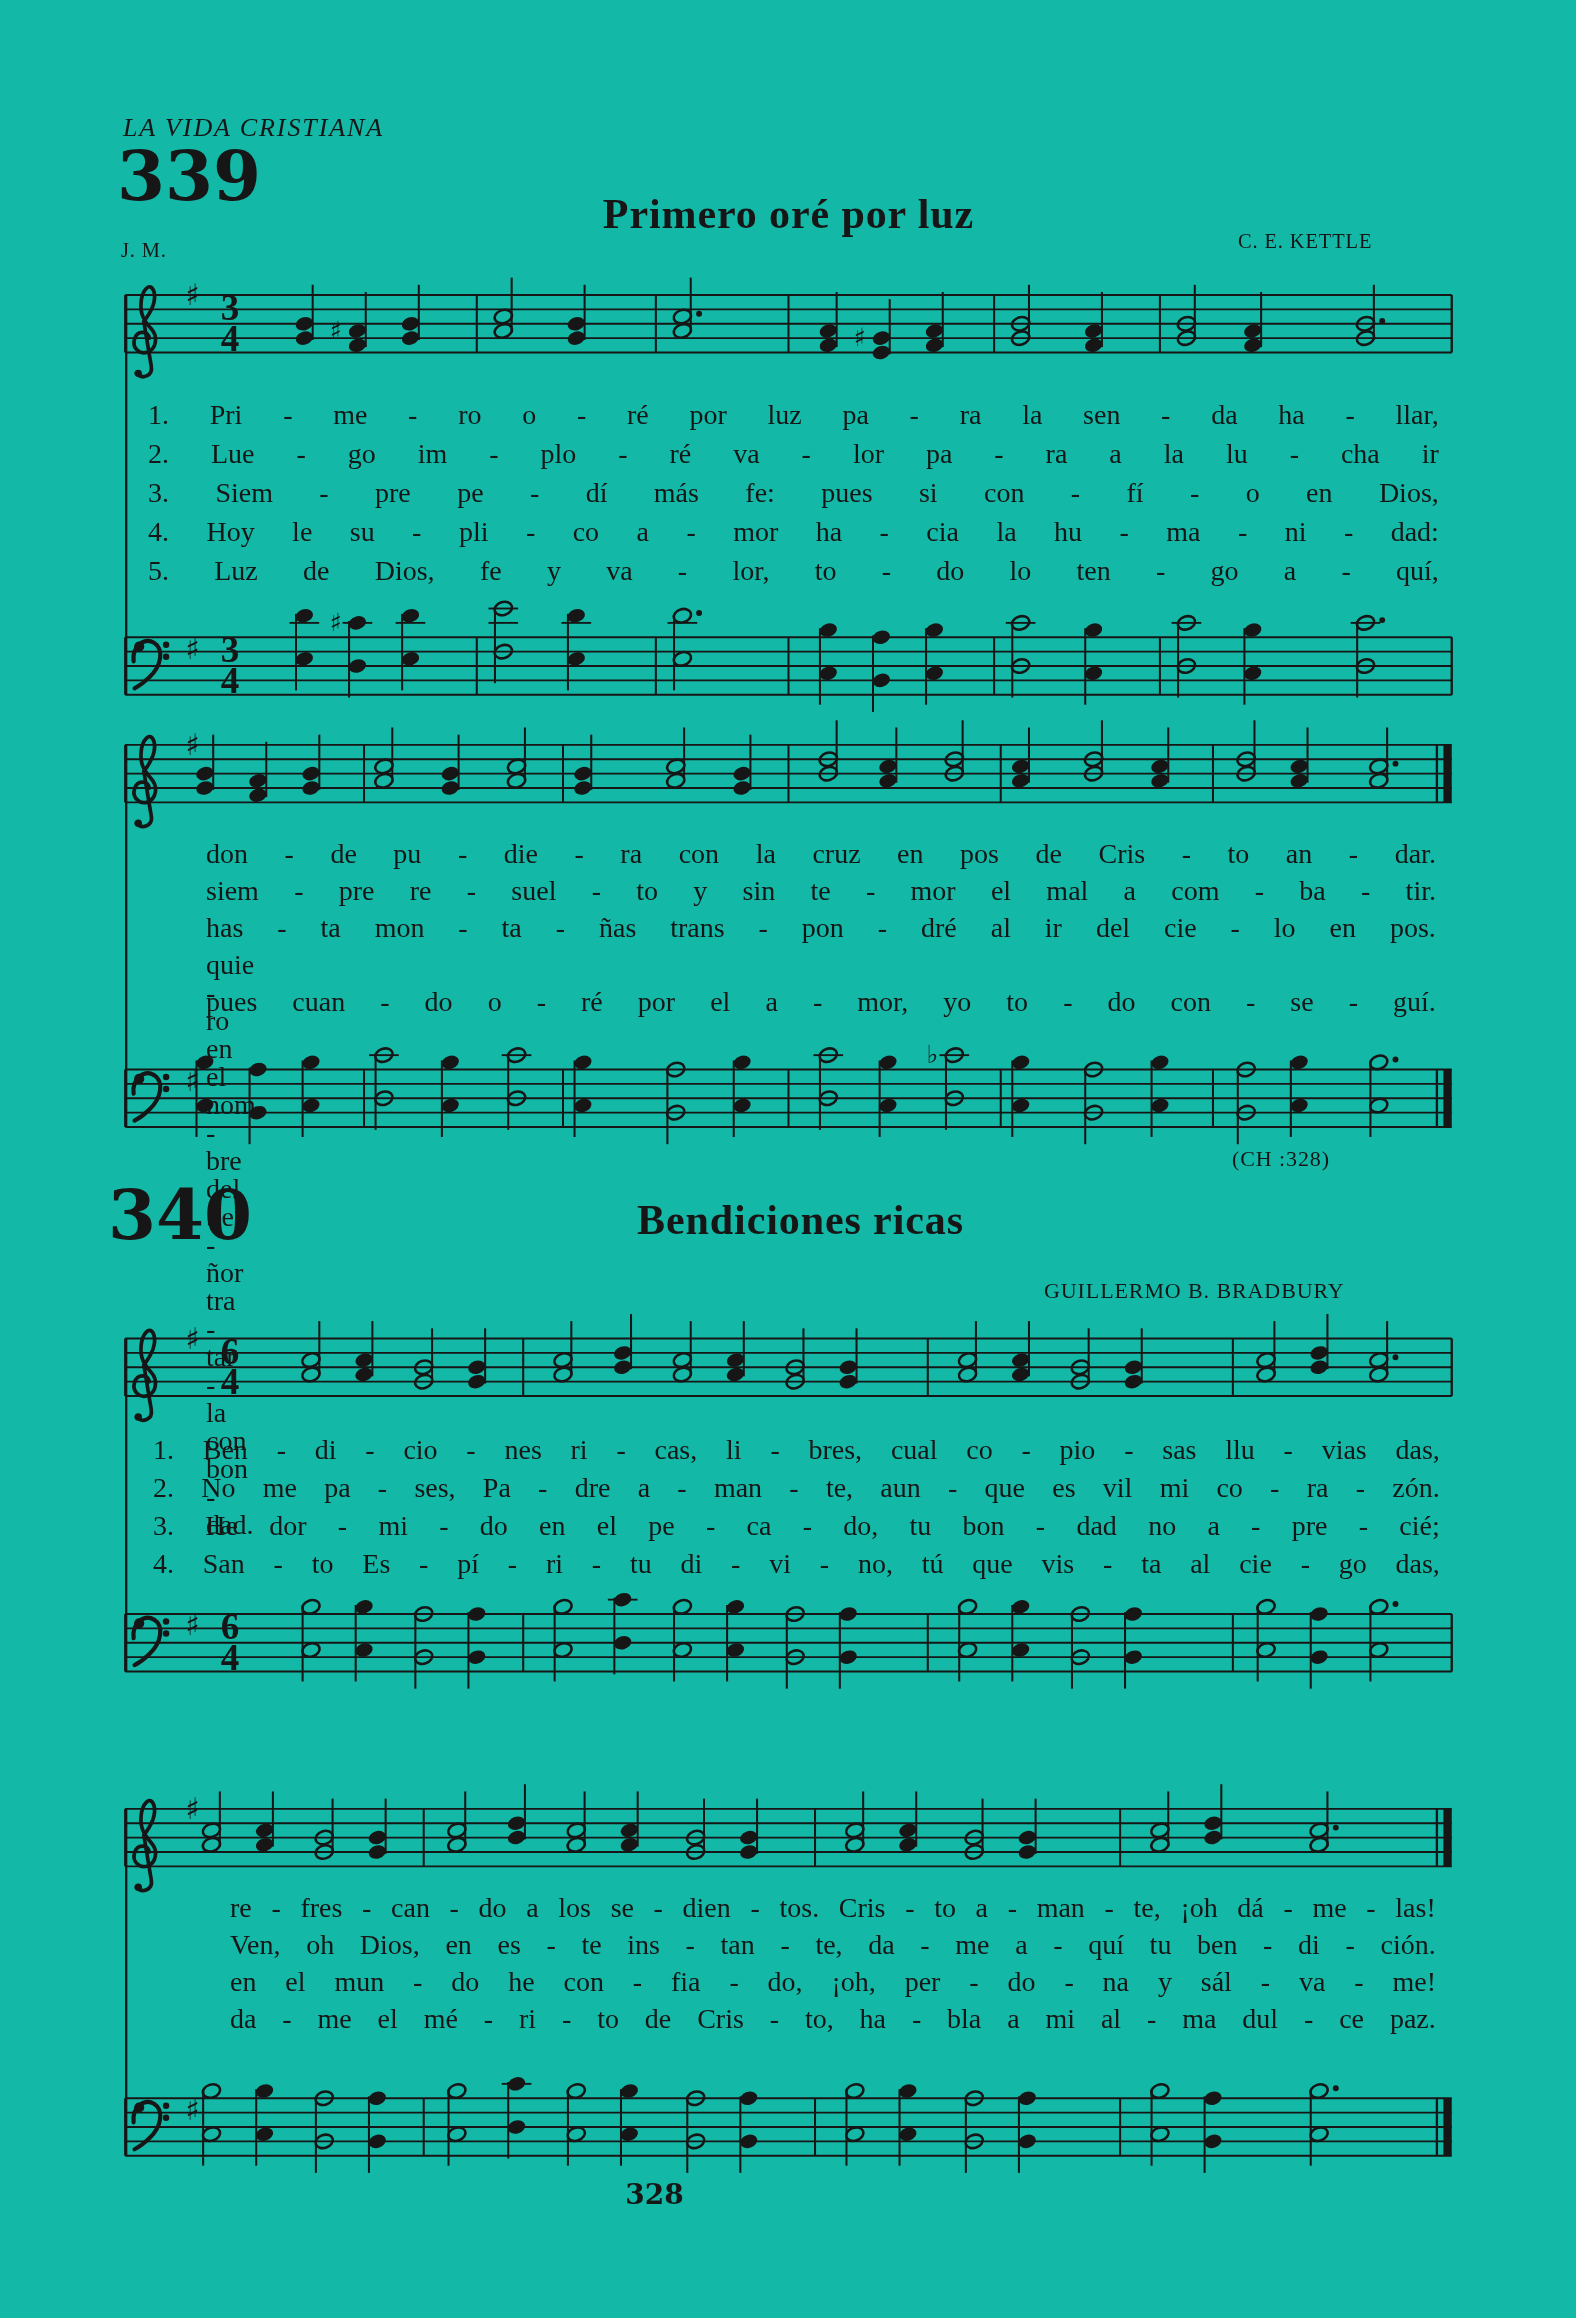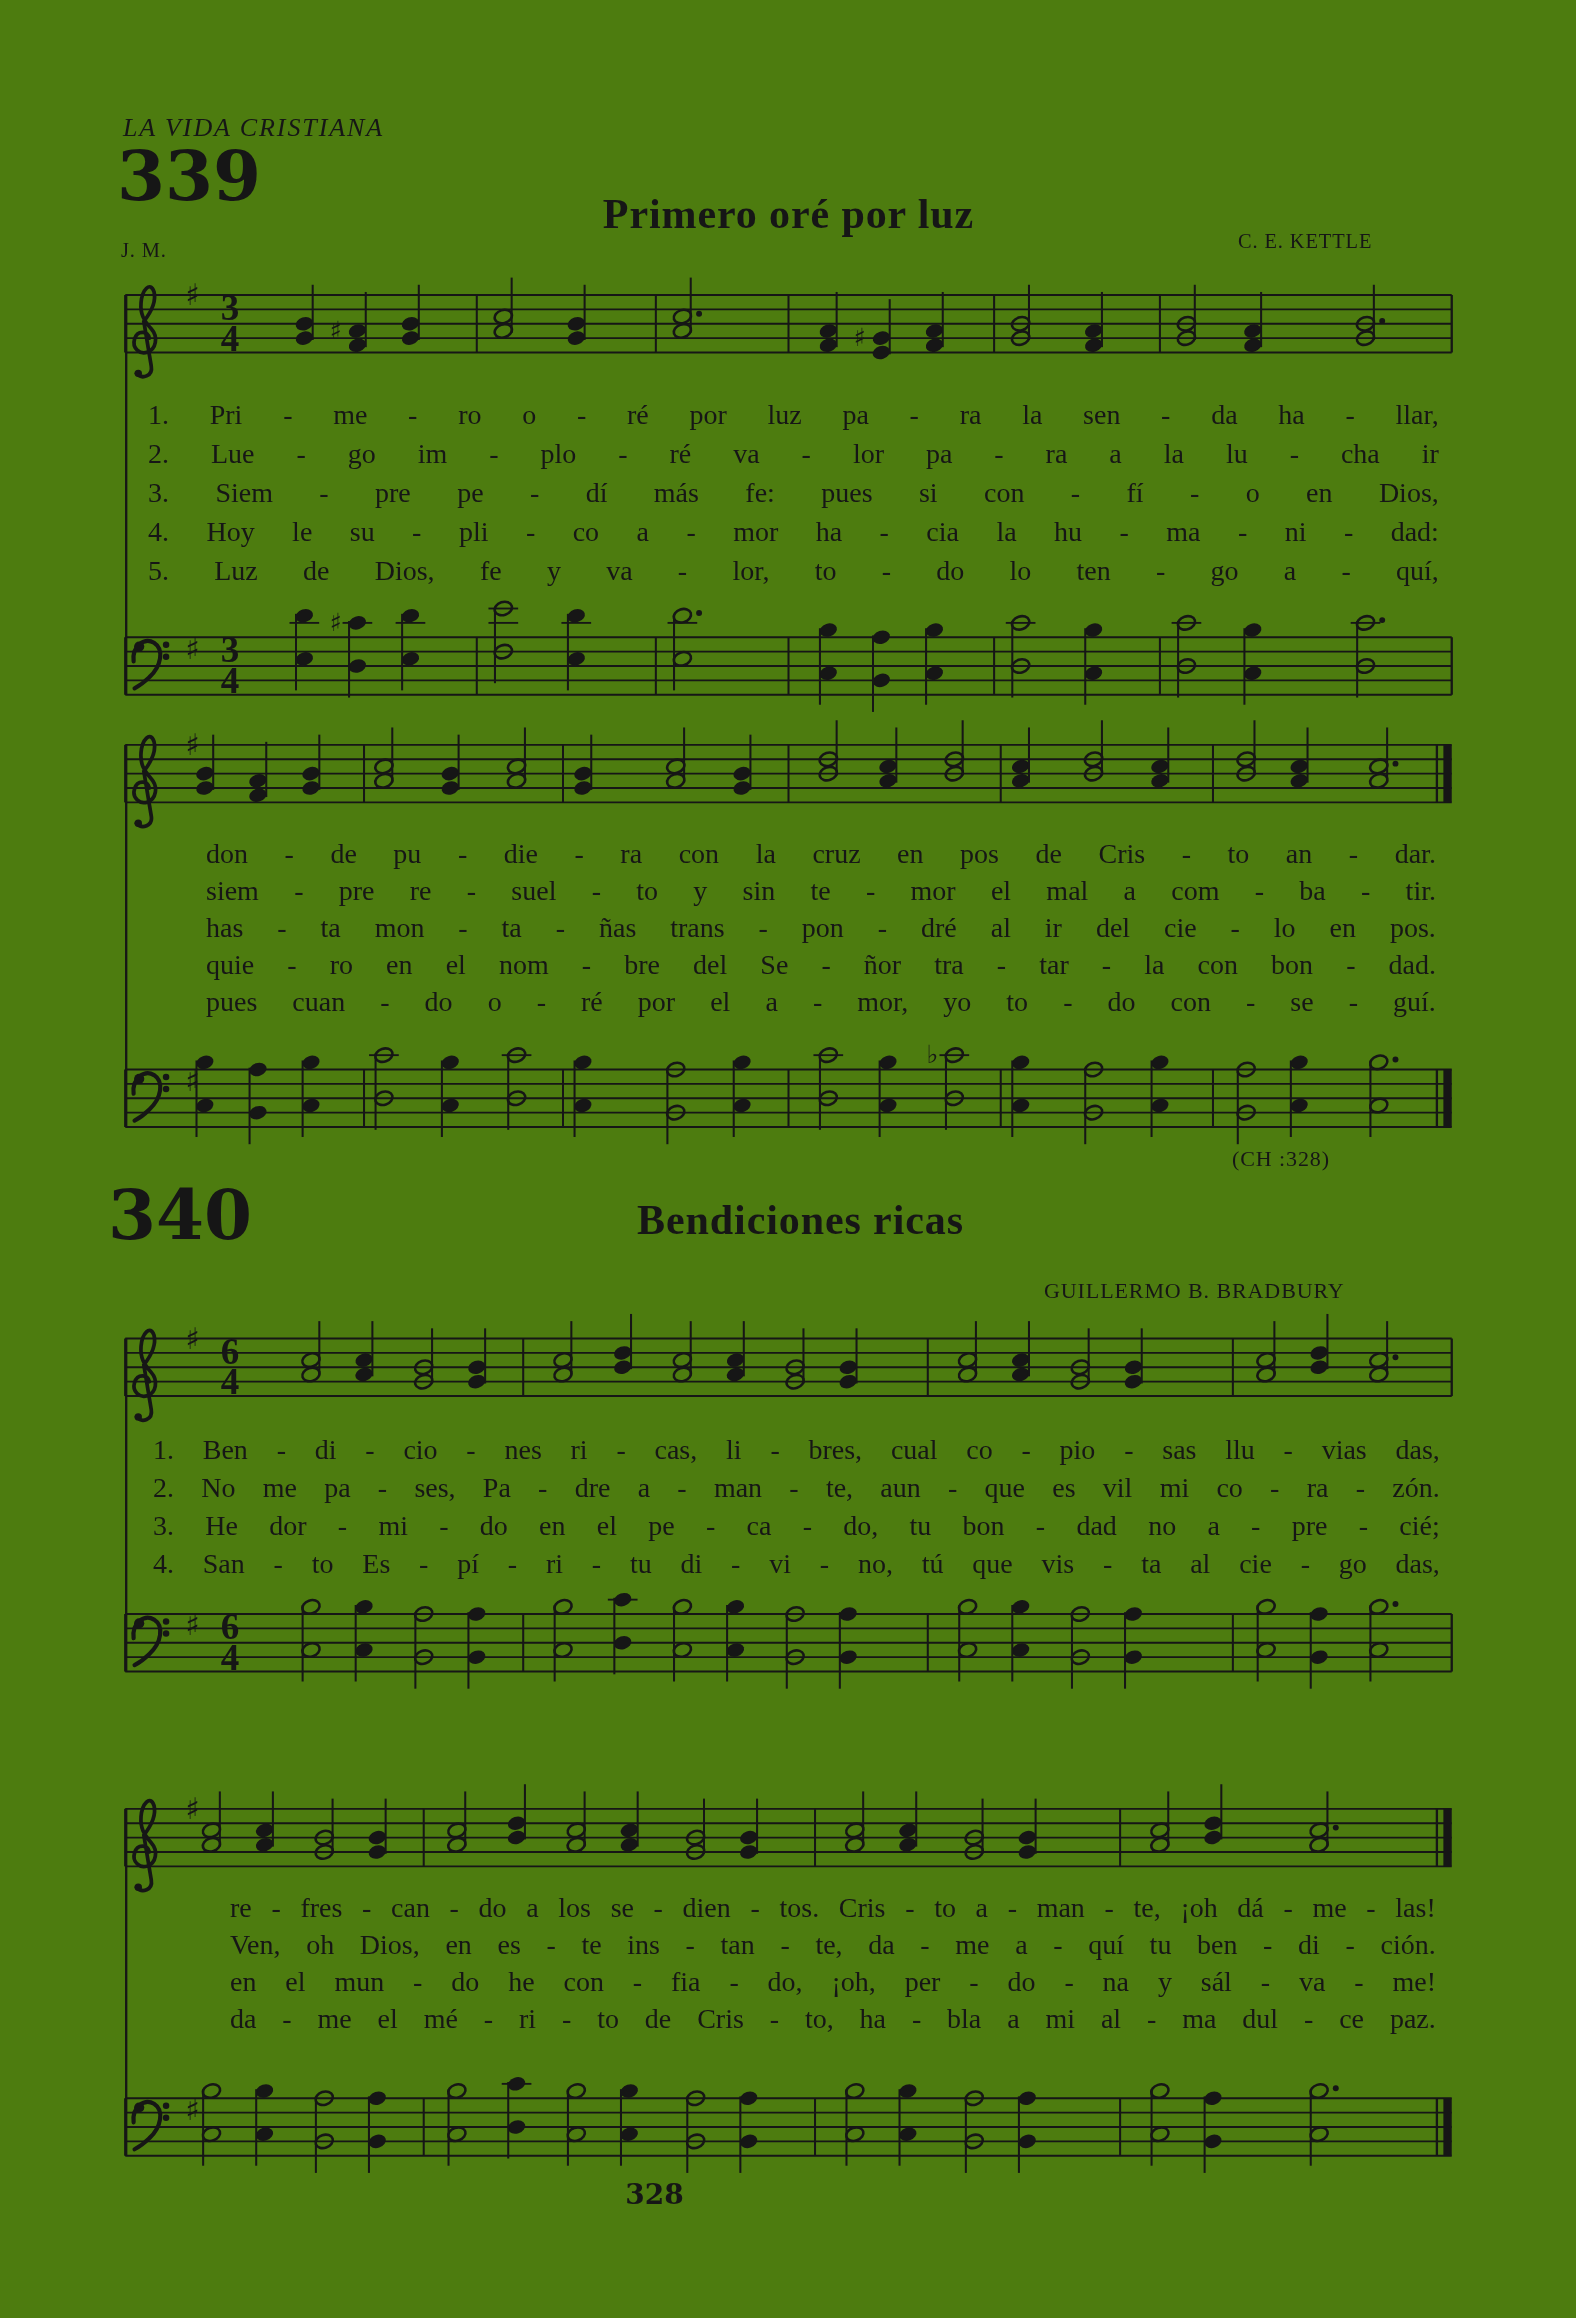--- a/index.html
+++ b/index.html
@@ -1,18 +1,18 @@
 <!DOCTYPE html>
 <html style="font-size:15px"><head>
 <meta charset="utf-8">
 <style>
   html,body{margin:0;padding:0;background:#e8e8e4;}
   .page{
     position:relative;width:1577px;height:2319px;margin:0 auto;
-    background:#4d7c0f;color:#161616;overflow:hidden;
+    background:#14b8a6;color:#161616;overflow:hidden;
     font-family:"Liberation Serif", serif;
   }
   .abs{position:absolute;}
   .series{
     left:123px;top:113px;font-style:italic;font-size:26px;letter-spacing:1.9px;
     font-weight:500;
   }
   .hymn-number{
     font-family:"DejaVu Serif", serif;font-weight:bold;font-size:69px;line-height:1;
   }
@@ -947,21 +947,21 @@
       <div class="lyric-line" style="height: 39px;"><span>1.</span><span>Pri</span><span>-</span><span>me</span><span>-</span><span>ro</span><span>o</span><span>-</span><span>ré</span><span>por</span><span>luz</span><span>pa</span><span>-</span><span>ra</span><span>la</span><span>sen</span><span>-</span><span>da</span><span>ha</span><span>-</span><span>llar,</span></div>
       <div class="lyric-line" style="height: 39px;"><span>2.</span><span>Lue</span><span>-</span><span>go</span><span>im</span><span>-</span><span>plo</span><span>-</span><span>ré</span><span>va</span><span>-</span><span>lor</span><span>pa</span><span>-</span><span>ra</span><span>a</span><span>la</span><span>lu</span><span>-</span><span>cha</span><span>ir</span></div>
       <div class="lyric-line" style="height: 39px;"><span>3.</span><span>Siem</span><span>-</span><span>pre</span><span>pe</span><span>-</span><span>dí</span><span>más</span><span>fe:</span><span>pues</span><span>si</span><span>con</span><span>-</span><span>fí</span><span>-</span><span>o</span><span>en</span><span>Dios,</span></div>
       <div class="lyric-line" style="height: 39px;"><span>4.</span><span>Hoy</span><span>le</span><span>su</span><span>-</span><span>pli</span><span>-</span><span>co</span><span>a</span><span>-</span><span>mor</span><span>ha</span><span>-</span><span>cia</span><span>la</span><span>hu</span><span>-</span><span>ma</span><span>-</span><span>ni</span><span>-</span><span>dad:</span></div>
       <div class="lyric-line" style="height: 39px;"><span>5.</span><span>Luz</span><span>de</span><span>Dios,</span><span>fe</span><span>y</span><span>va</span><span>-</span><span>lor,</span><span>to</span><span>-</span><span>do</span><span>lo</span><span>ten</span><span>-</span><span>go</span><span>a</span><span>-</span><span>quí,</span></div>
     </div>
   <div id="ly-339b" class="lyrics" style="left:206px;top:840px;width:1230px;">
       <div class="lyric-line" style="height: 37px;"><span>don</span><span>-</span><span>de</span><span>pu</span><span>-</span><span>die</span><span>-</span><span>ra</span><span>con</span><span>la</span><span>cruz</span><span>en</span><span>pos</span><span>de</span><span>Cris</span><span>-</span><span>to</span><span>an</span><span>-</span><span>dar.</span></div>
       <div class="lyric-line" style="height: 37px;"><span>siem</span><span>-</span><span>pre</span><span>re</span><span>-</span><span>suel</span><span>-</span><span>to</span><span>y</span><span>sin</span><span>te</span><span>-</span><span>mor</span><span>el</span><span>mal</span><span>a</span><span>com</span><span>-</span><span>ba</span><span>-</span><span>tir.</span></div>
       <div class="lyric-line" style="height: 37px;"><span>has</span><span>-</span><span>ta</span><span>mon</span><span>-</span><span>ta</span><span>-</span><span>ñas</span><span>trans</span><span>-</span><span>pon</span><span>-</span><span>dré</span><span>al</span><span>ir</span><span>del</span><span>cie</span><span>-</span><span>lo</span><span>en</span><span>pos.</span></div>
-      <div class="lyric-line" style="height: 37px;"><span>quie</span><span>-</span><span>ro</span><span>en</span><span>el</span><span>nom</span><span>-</span><span>bre</span><span>del</span><span>Se</span><span>-</span><span>ñor</span><span>tra</span><span>-</span><span>tar</span><span>-</span><span>la</span><span>con</span><span>bon</span><span>-</span><span>dad.</span></div>
+      <div class="lyric-line" style="height: 37px; flex-direction: column;"><span>quie</span><span>-</span><span>ro</span><span>en</span><span>el</span><span>nom</span><span>-</span><span>bre</span><span>del</span><span>Se</span><span>-</span><span>ñor</span><span>tra</span><span>-</span><span>tar</span><span>-</span><span>la</span><span>con</span><span>bon</span><span>-</span><span>dad.</span></div>
       <div class="lyric-line" style="height: 37px;"><span>pues</span><span>cuan</span><span>-</span><span>do</span><span>o</span><span>-</span><span>ré</span><span>por</span><span>el</span><span>a</span><span>-</span><span>mor,</span><span>yo</span><span>to</span><span>-</span><span>do</span><span>con</span><span>-</span><span>se</span><span>-</span><span>guí.</span></div>
     </div>
 
   <div class="abs crossref">(CH :328)</div>
 
   <div class="abs hymn-number n340">340</div>
   <div class="abs hymn-title t340">Bendiciones ricas</div>
   <div class="abs credit bradbury">GUILLERMO B. BRADBURY</div>
 
   <div id="ly-340a" class="lyrics" style="left:153px;top:1436px;width:1287px;">

